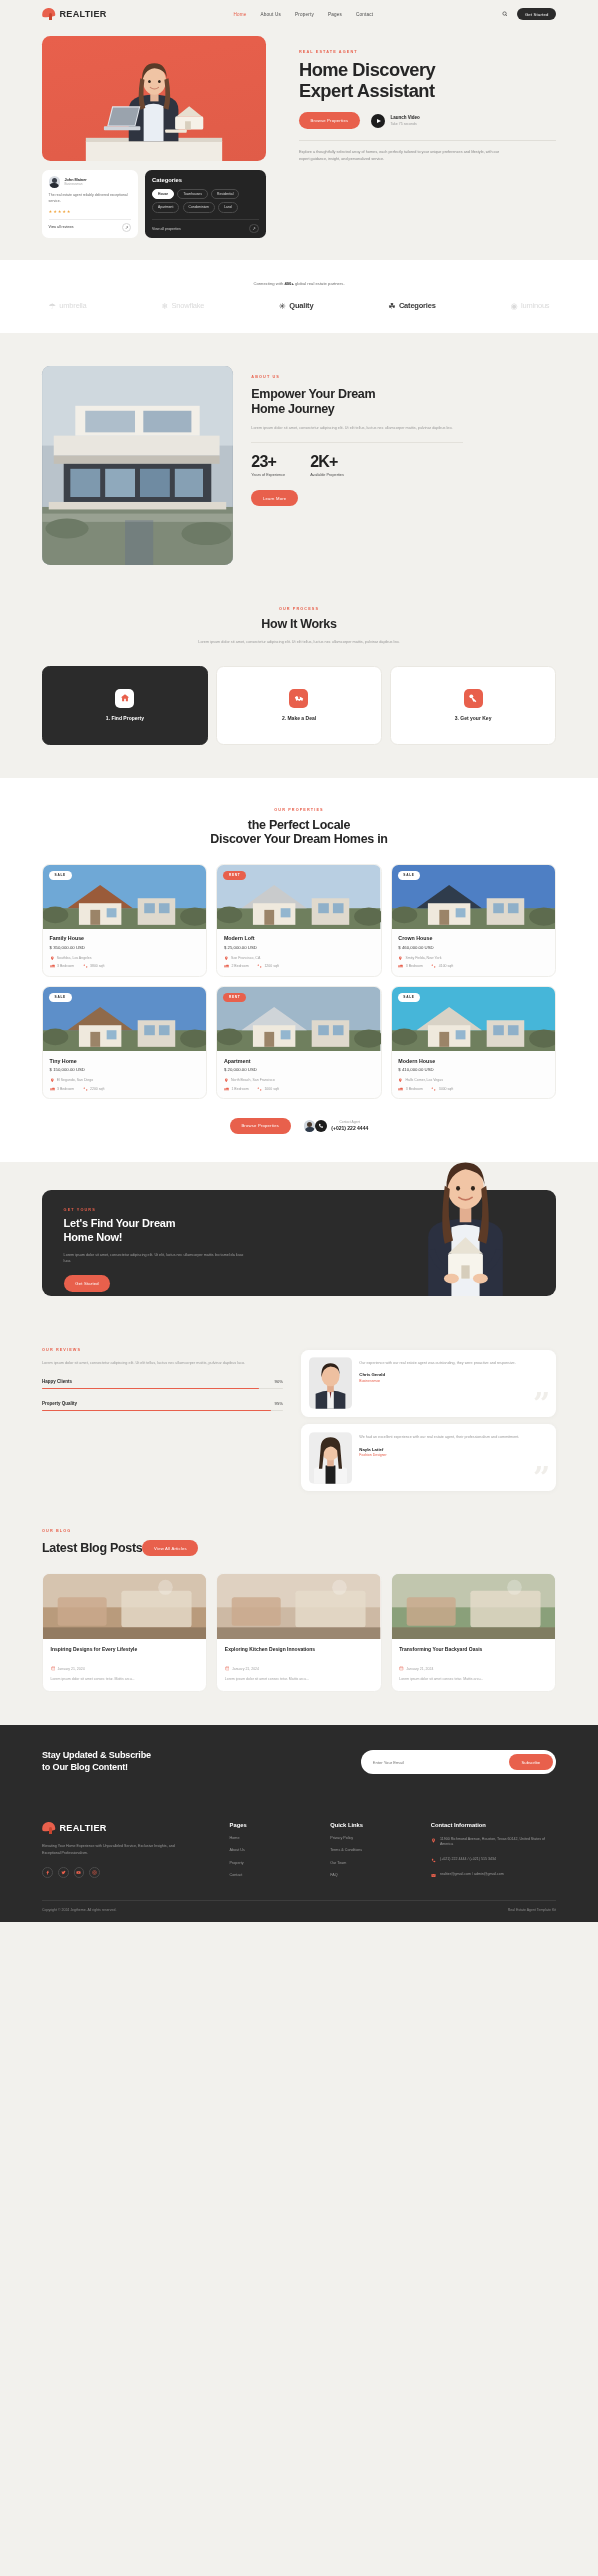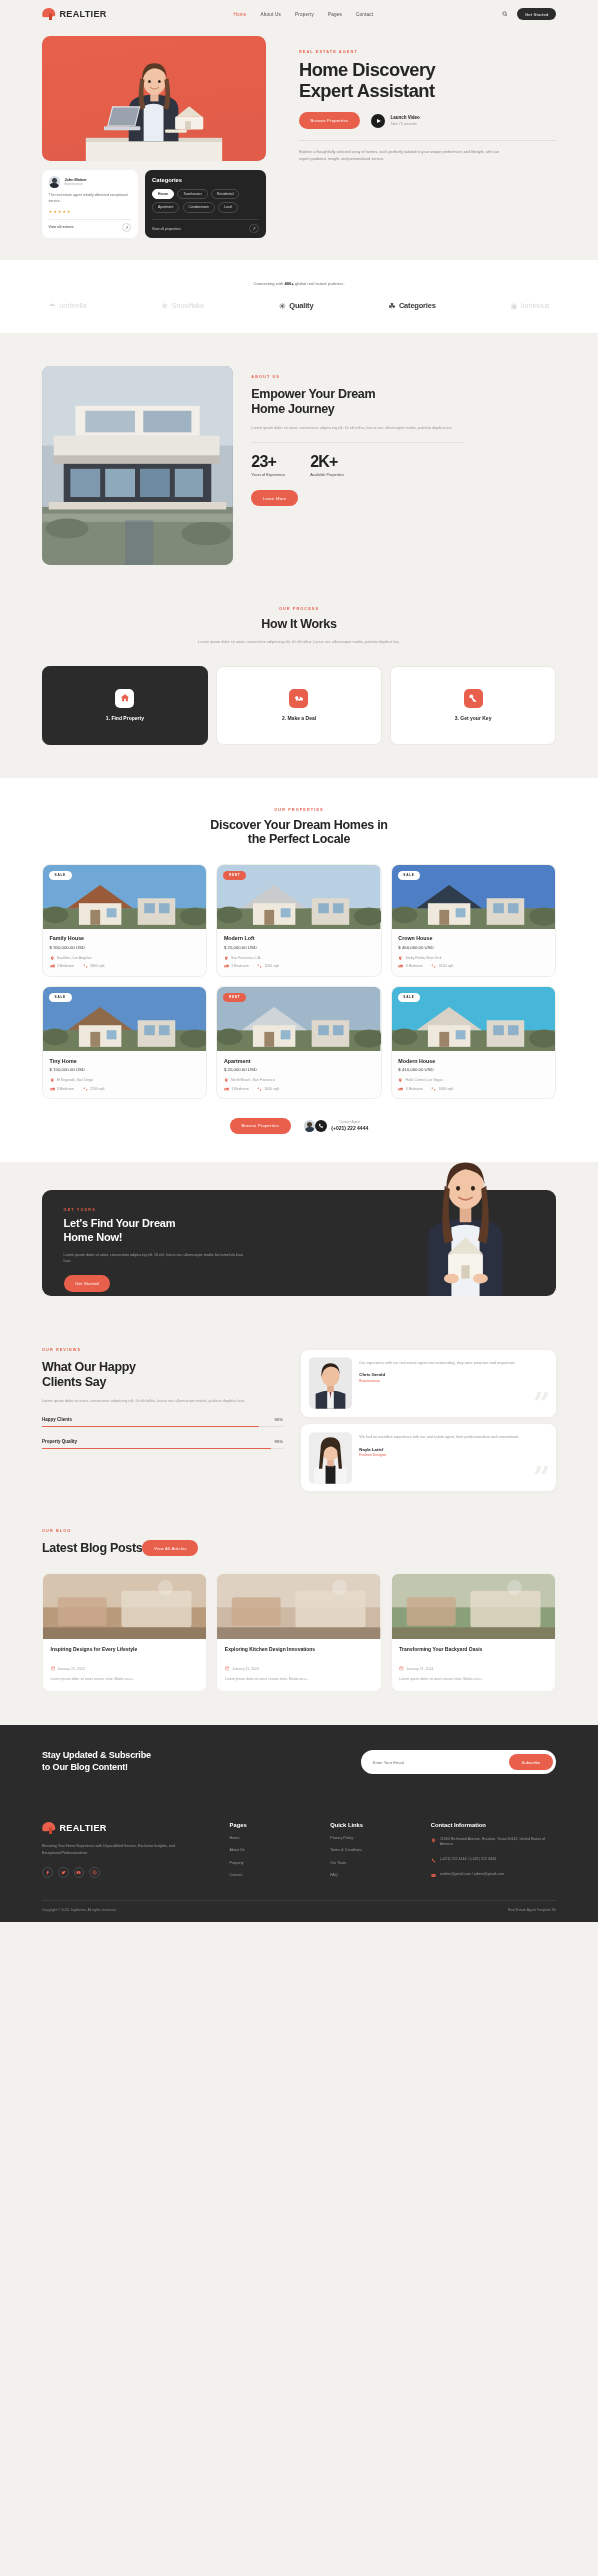--- a/index.html
+++ b/index.html
@@ -451,22 +451,22 @@
             </svg>
       </div>
       <div class="step-t">3. Get your Key</div>
     </div>
   </div>
 </div>
 
 <div class="props">
   <div class="eyebrow">OUR PROPERTIES</div>
   <div class="h2c">
+    <div>the Perfect Locale</div>
     <div>Discover Your Dream Homes in</div>
-    <div>the Perfect Locale</div>
   </div>
   <div class="grid" id="prop-grid">
         <div class="pcard">
           <div class="pimg">
             <svg viewBox="0 0 200 77" preserveAspectRatio="none" style="width:100%;height:100%;display:block">
               <rect width="200" height="77" fill="#6fa8d6"></rect>
               <rect y="52" width="200" height="25" fill="#6f7f5e"></rect>
               <path d="M30 52 L70 24 L110 52 Z" fill="#9a5b3a"></path>
               <rect x="44" y="46" width="52" height="26" fill="#efe9dd"></rect>
               <rect x="58" y="54" width="12" height="18" fill="#9b8468"></rect>
@@ -783,24 +783,20 @@
       <rect x="70" y="138" width="10" height="16" fill="#d6cdbb"></rect>
       <ellipse cx="58" cy="154" rx="9" ry="6" fill="#f1c5a5"></ellipse>
       <ellipse cx="93" cy="154" rx="9" ry="6" fill="#f1c5a5"></ellipse>
     </svg>
   </div>
 </div>
 
 <div class="reviews">
   <div class="rev-left">
     <div class="eyebrow">OUR REVIEWS</div>
-    <div class="h2">
-      <div>What Our Happy</div>
-      <div>Clients Say</div>
-    </div>
     <div class="rev-p">Lorem ipsum dolor sit amet, consectetur adipiscing elit. Ut elit tellus, luctus nec ullamcorper mattis, pulvinar dapibus luco.</div>
     <div class="bar-row">
       <div class="bar-top">
         <div class="bar-l">Happy Clients</div>
         <div class="bar-v">90%</div>
       </div>
       <div class="bar-track">
             <div class="bar-fill" id="bar0" style="width: 90%;"></div>
           </div>
     </div>

